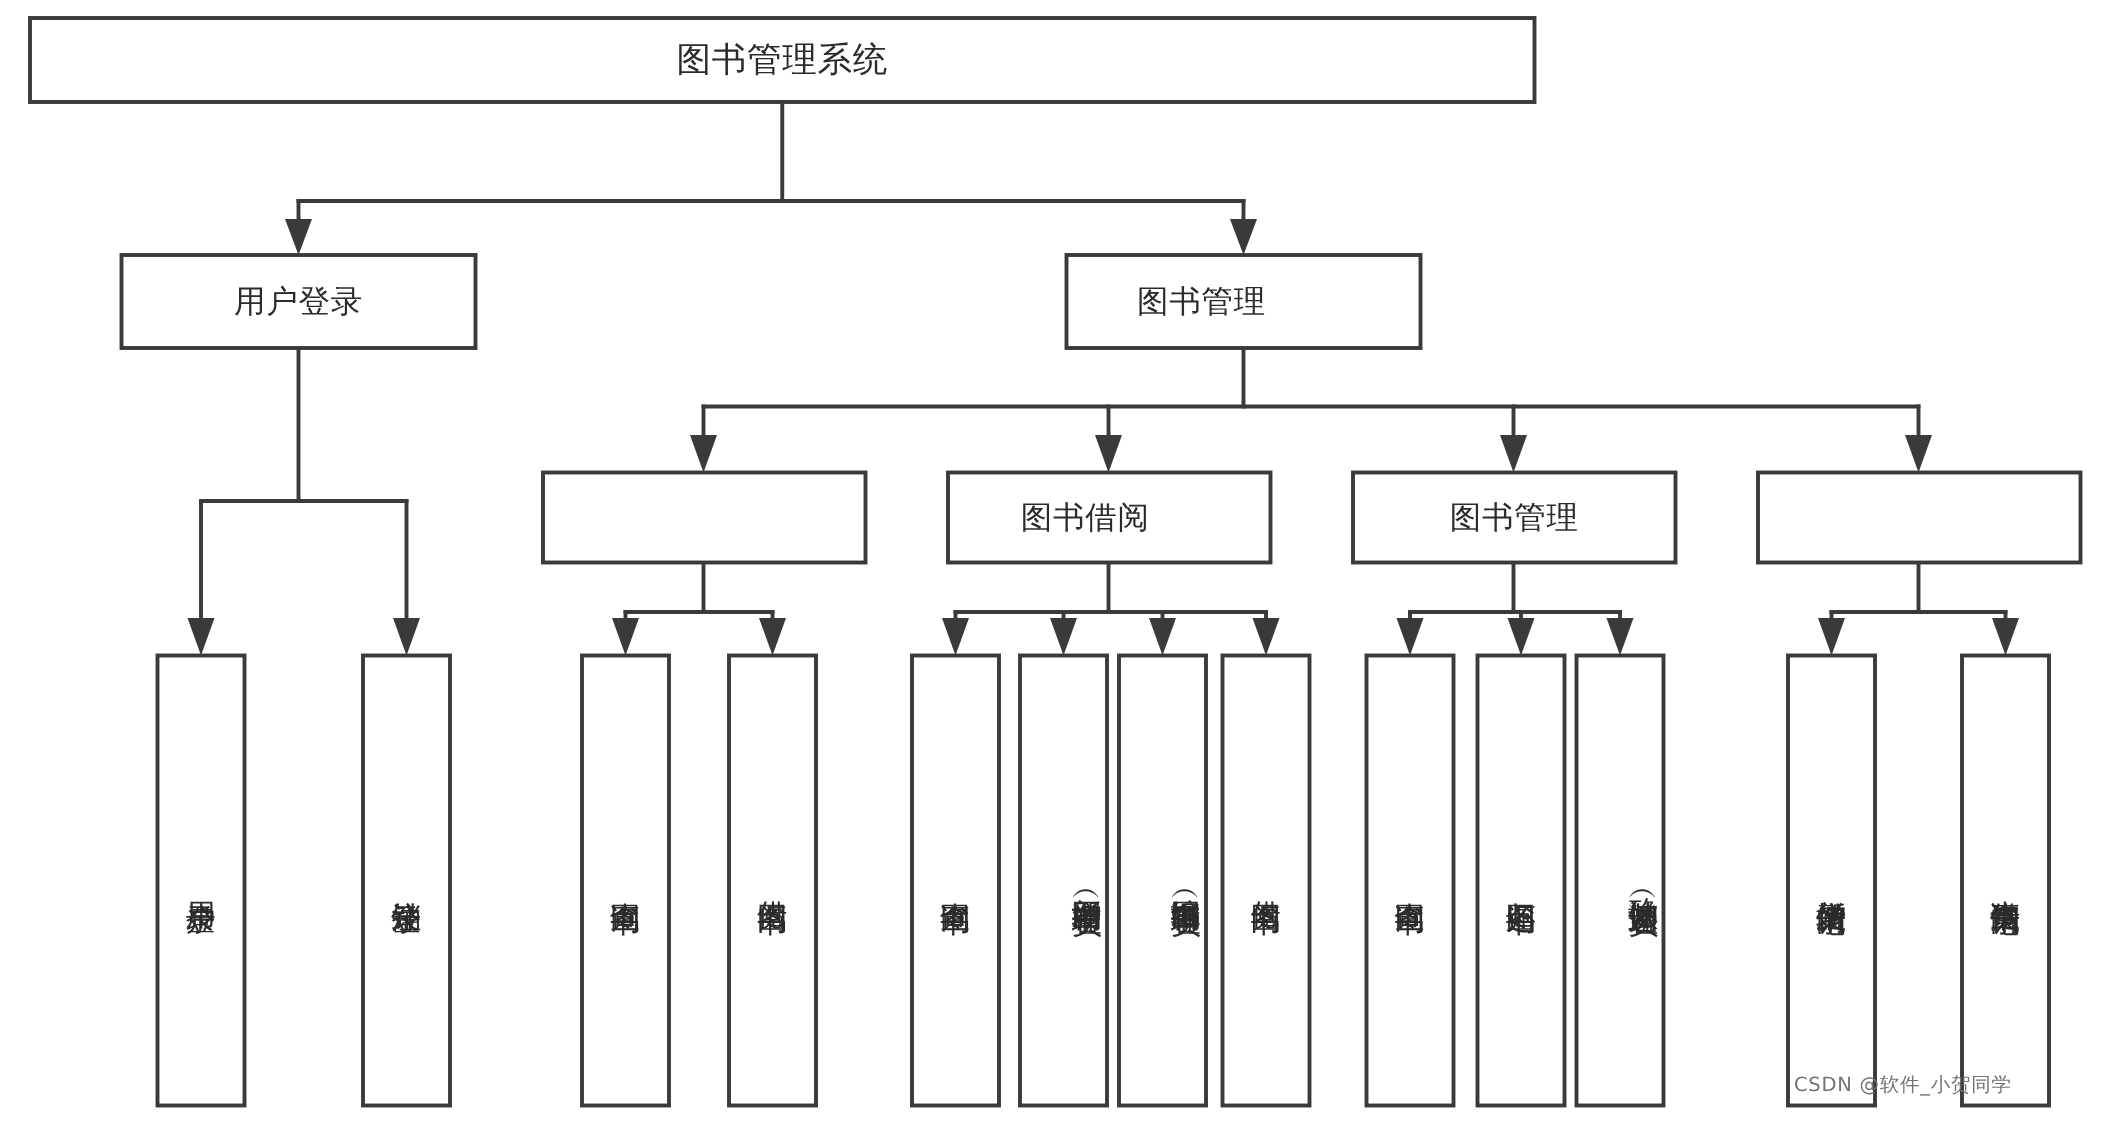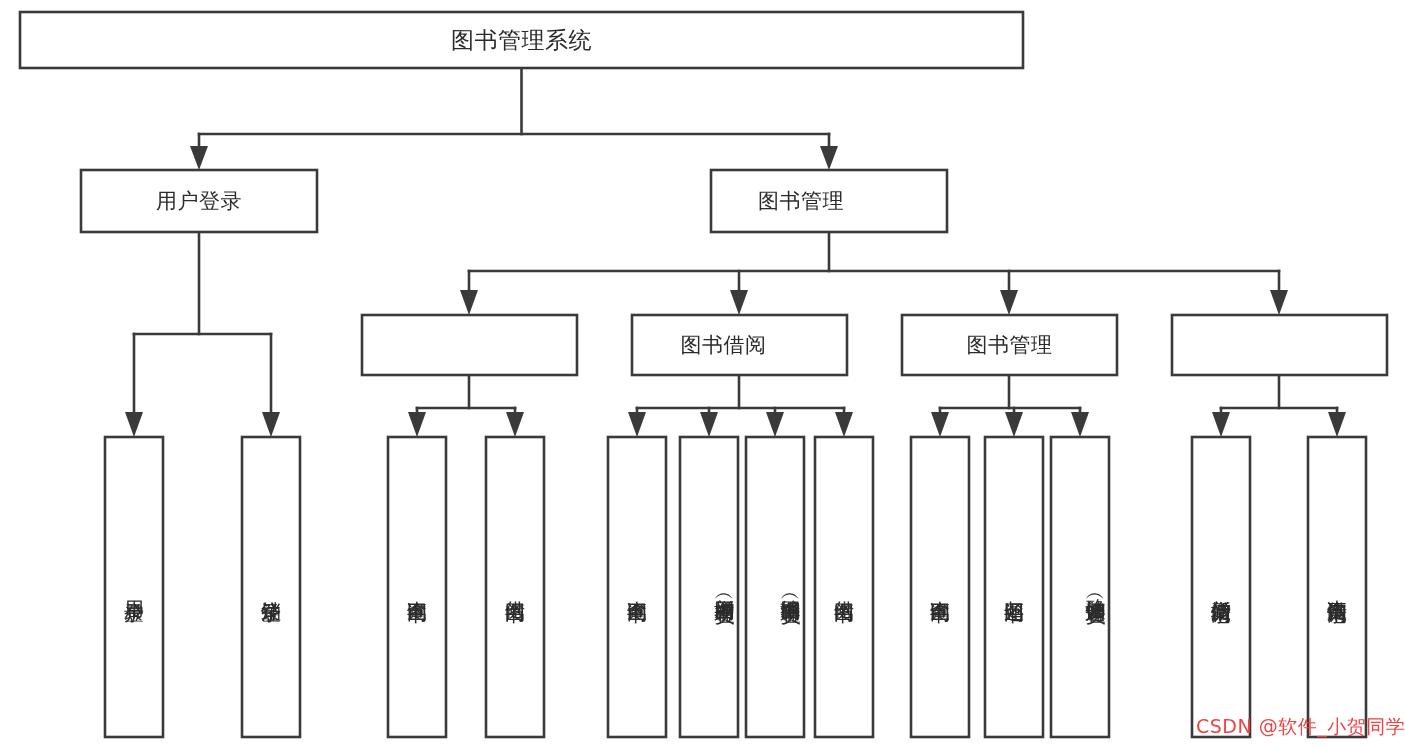--- a/index.html
+++ b/index.html
@@ -65,22 +65,22 @@
     line-height: 1.34;
     writing-mode: vertical-rl;
     text-orientation: upright;
     -webkit-writing-mode: vertical-rl;
     letter-spacing: 1px;
     pointer-events: none;
     overflow: visible;
   }
   .watermark {
     position: absolute;
-    color: #ef4444;
-    font-size: 19px;
+    color: #737373;
+    font-size: 13px;
     white-space: nowrap;
     letter-spacing: 0.5px;
     pointer-events: none;
   }
 </style>
 </head>
 <body>
 
 <div id="diagram-root">
 

